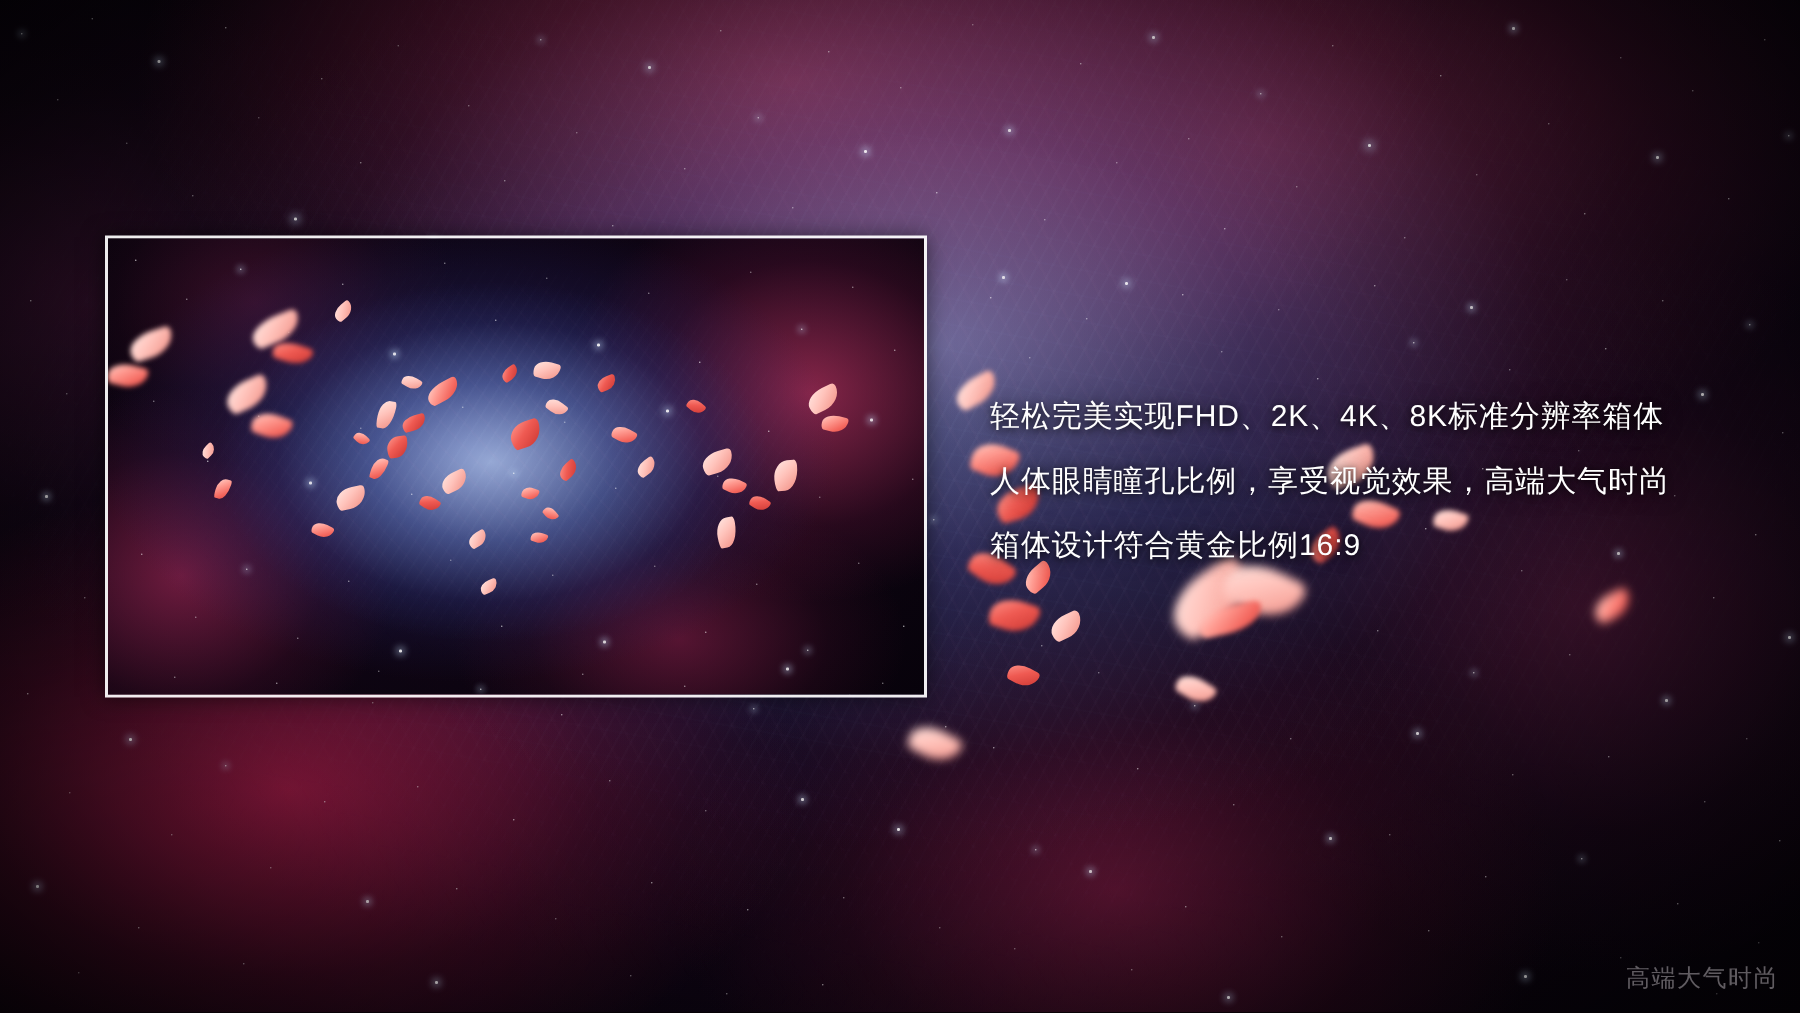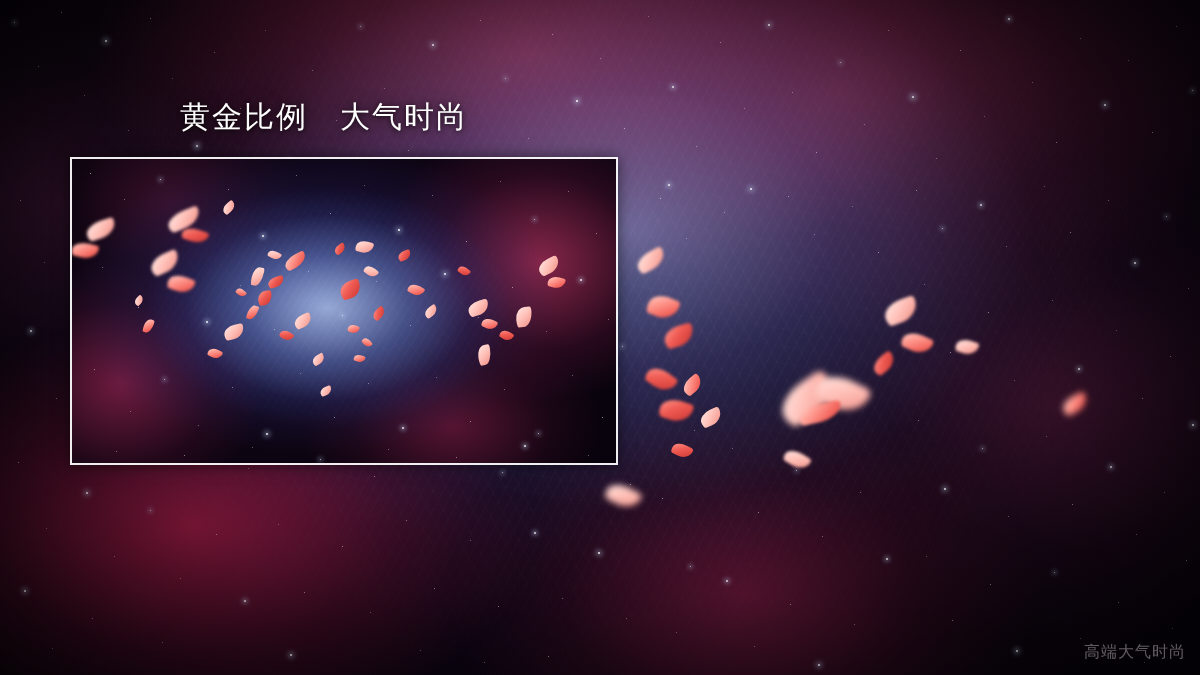--- a/index.html
+++ b/index.html
@@ -457,20 +457,22 @@
       <div class="petal soft pale" style="left: 884px; top: 300px; width: 34px; height: 22px; transform: rotate(-20deg);"></div>
       <div class="petal soft" style="left: 902px; top: 334px; width: 30px; height: 18px; transform: rotate(24deg);"></div>
       <div class="petal soft deep" style="left: 872px; top: 356px; width: 24px; height: 15px; transform: rotate(-38deg);"></div>
       <div class="petal soft pale" style="left: 956px; top: 340px; width: 22px; height: 14px; transform: rotate(18deg);"></div>
       <div class="petal softer" style="left: 1062px; top: 396px; width: 26px; height: 16px; transform: rotate(-26deg);"></div>
       <div class="petal softer pale" style="left: 606px; top: 486px; width: 34px; height: 20px; transform: rotate(28deg);"></div>
       <div class="petal soft pale" style="left: 150px; top: 254px; width: 30px; height: 18px; transform: rotate(-24deg);"></div>
       <div class="petal soft" style="left: 168px; top: 276px; width: 26px; height: 16px; transform: rotate(20deg);"></div>
     </div>
 
-  <div id="title">黄金比例　大气时尚</div>
 
   <div id="body-text">
+    <div class="body-line">轻松完美实现FHD、2K、4K、8K标准分辨率箱体</div>
+    <div class="body-line">人体眼睛瞳孔比例，享受视觉效果，高端大气时尚</div>
+    <div class="body-line">箱体设计符合黄金比例16:9</div>
   </div>
 
   <div id="watermark">高端大气时尚</div>
 
 </div>
 
 </body></html>

